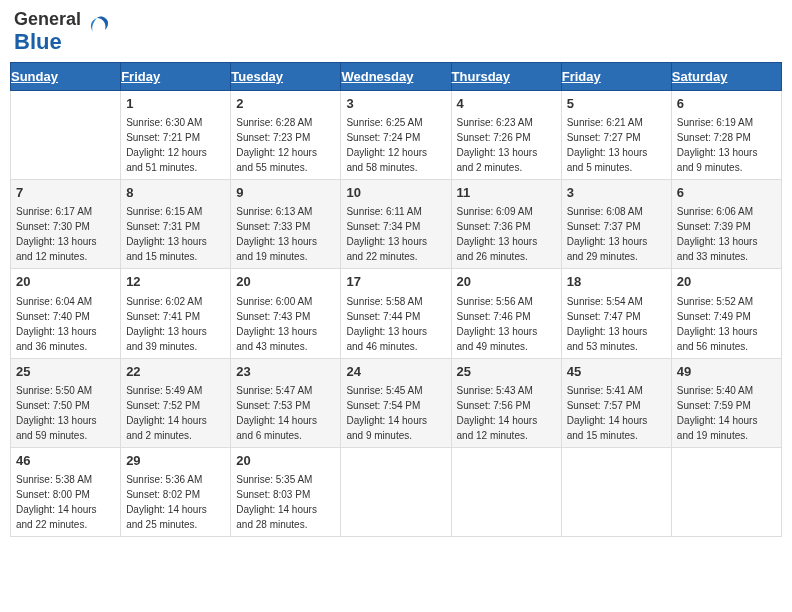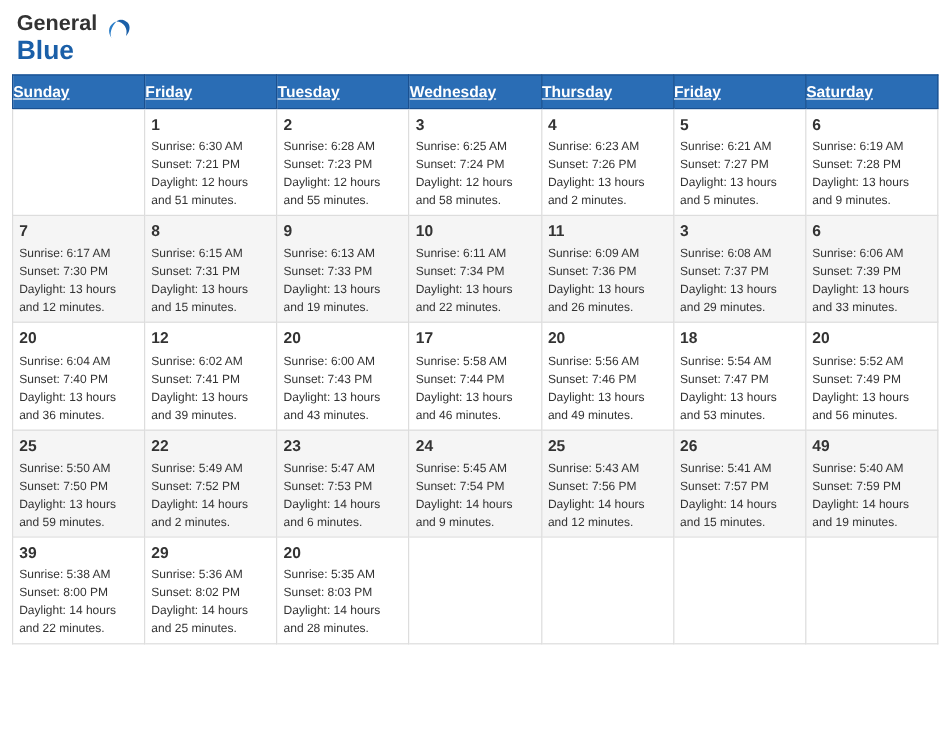--- a/index.html
+++ b/index.html
@@ -213,31 +213,31 @@
           </td>
           <td>
             <div class="day-number">24</div>
             <div class="day-info">Sunrise: 5:45 AM<br>Sunset: 7:54 PM<br>Daylight: 14 hours and 9 minutes.</div>
           </td>
           <td>
             <div class="day-number">25</div>
             <div class="day-info">Sunrise: 5:43 AM<br>Sunset: 7:56 PM<br>Daylight: 14 hours and 12 minutes.</div>
           </td>
           <td>
-            <div class="day-number">26</div>
+            <div class="day-number">45</div>
             <div class="day-info">Sunrise: 5:41 AM<br>Sunset: 7:57 PM<br>Daylight: 14 hours and 15 minutes.</div>
           </td>
           <td>
             <div class="day-number">49</div>
             <div class="day-info">Sunrise: 5:40 AM<br>Sunset: 7:59 PM<br>Daylight: 14 hours and 19 minutes.</div>
           </td>
         </tr>
         <tr>
           <td>
-            <div class="day-number">39</div>
+            <div class="day-number">46</div>
             <div class="day-info">Sunrise: 5:38 AM<br>Sunset: 8:00 PM<br>Daylight: 14 hours and 22 minutes.</div>
           </td>
           <td>
             <div class="day-number">29</div>
             <div class="day-info">Sunrise: 5:36 AM<br>Sunset: 8:02 PM<br>Daylight: 14 hours and 25 minutes.</div>
           </td>
           <td>
             <div class="day-number">20</div>
             <div class="day-info">Sunrise: 5:35 AM<br>Sunset: 8:03 PM<br>Daylight: 14 hours and 28 minutes.</div>
           </td>

